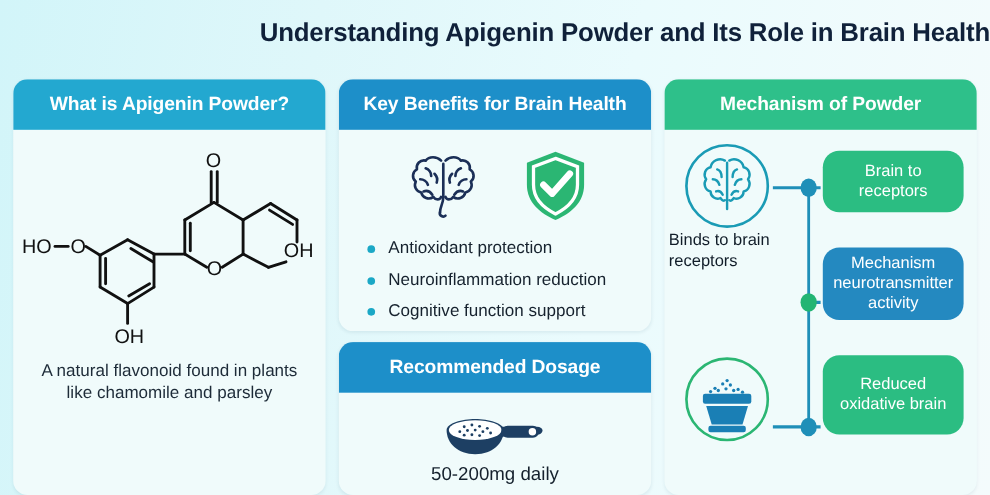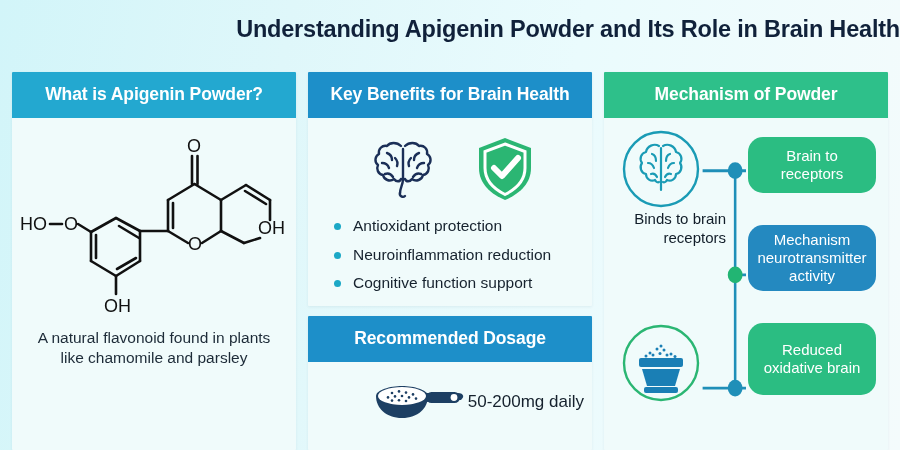--- a/index.html
+++ b/index.html
@@ -41,21 +41,21 @@
   .column {
     flex: 1 1 0;
     display: flex;
     flex-direction: column;
     gap: 10px;
     min-width: 0;
   }
 
   .card {
     background: #f0fbfb;
-    border-radius: 1px;
+    border-radius: 13px;
     overflow: hidden;
     display: flex;
     flex-direction: column;
     box-shadow: 0 1px 3px rgba(20,60,80,0.07);
   }
 
   .card.grow { flex: 1 1 auto; }
 
   .card-header {
     text-align: center;
@@ -126,20 +126,21 @@
     border-radius: 50%;
     background: #1ba8c6;
   }
 
   .dose-row {
     display: flex;
     align-items: center;
     justify-content: flex-end;
     padding: 10px 0 4px;
     width: 100%;
+    flex-direction: column;
   }
   .dose-row svg { display: block; flex: 0 0 auto; }
   .dose-text {
     font-size: 17px;
     color: #15212d;
     font-weight: normal;
   }
 
   
   .mech-body {
@@ -147,21 +148,21 @@
     flex: 1 1 auto;
     padding: 0;
     display: block;
   }
 
   .mech-svg { position: absolute; inset: 0; width: 100%; height: 100%; }
 
   .mech-node-label {
     position: absolute;
     width: 118px;
-    text-align: right;
+    text-align: left;
     font-size: 15px;
     color: #111d29;
     line-height: 1.22;
   }
   #node-label-0 { left: 4px; top: 92px; }
 
   .pill {
     position: absolute;
     border-radius: 15px;
     color: #ffffff;

